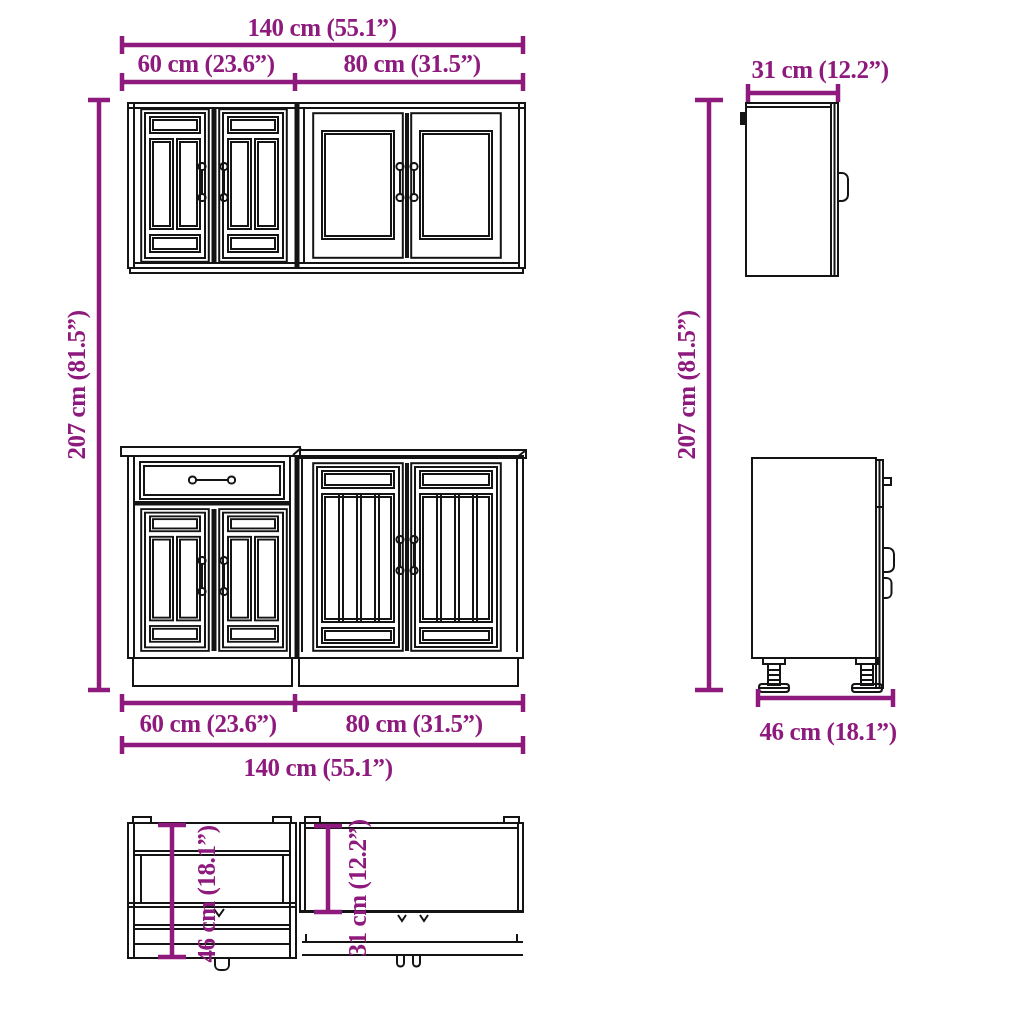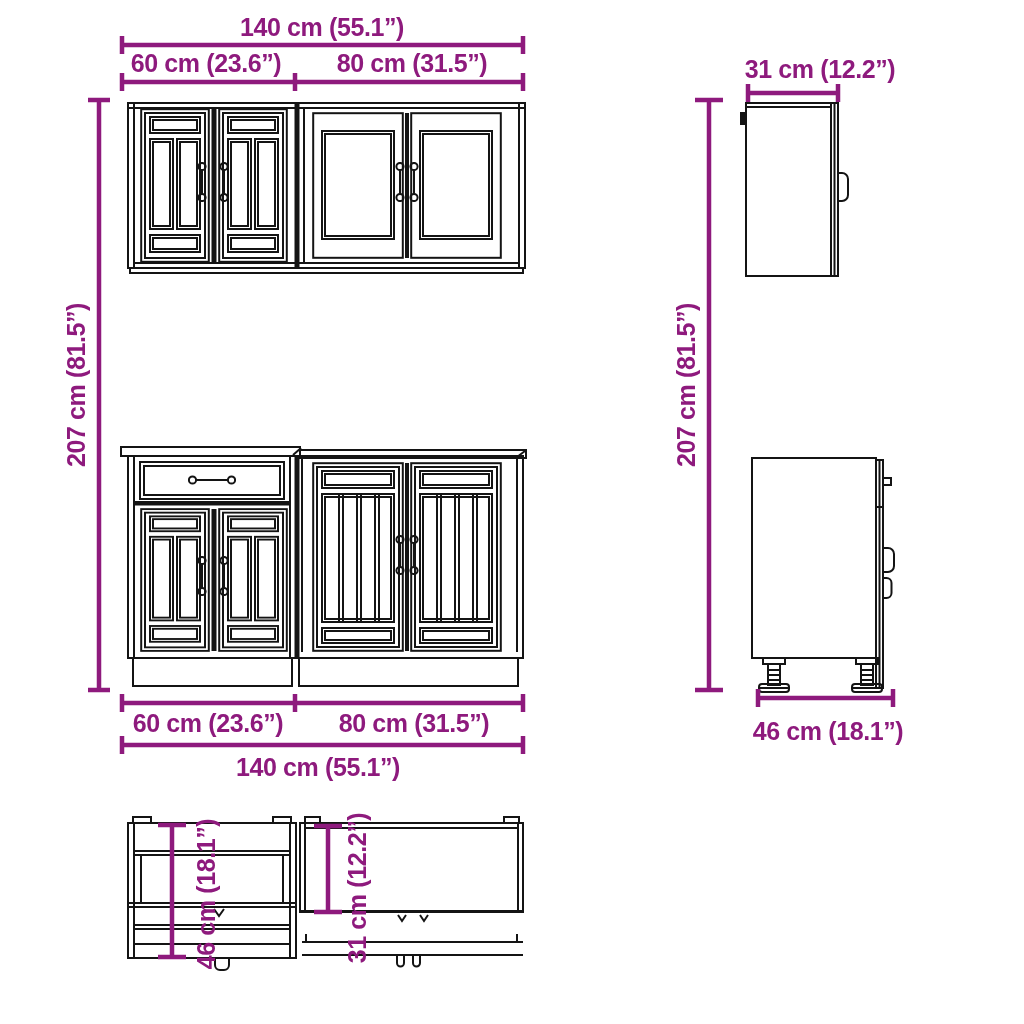--- a/index.html
+++ b/index.html
@@ -1,19 +1,19 @@
 <!DOCTYPE html>
 <html style="--dimension: #8e1a7d; --line: #141414; --background: #ffffff;"><head>
 <meta charset="utf-8">
 <style>
   html,body{margin:0;padding:0;background:#fff;}
   .canvas{
     position:relative;width:1024px;height:1024px;
     background:var(--background,#fff);
-    font-family:Liberation Sans, sans-serif;
+    font-family:Liberation Serif, serif;
     overflow:hidden;
   }
   .drawing{position:absolute;left:0;top:0;}
   .ink{stroke:#141414;fill:none;stroke-width:2;}
   .fillink{fill:#141414;stroke:none;}
   .dim{stroke:var(--dimension,#8e1a7d);stroke-width:4.5;fill:none;}
   .dim-label{
     position:absolute;
     color:var(--dimension,#8e1a7d);
     font-weight:bold;font-size:25px;letter-spacing:-0.4px;

